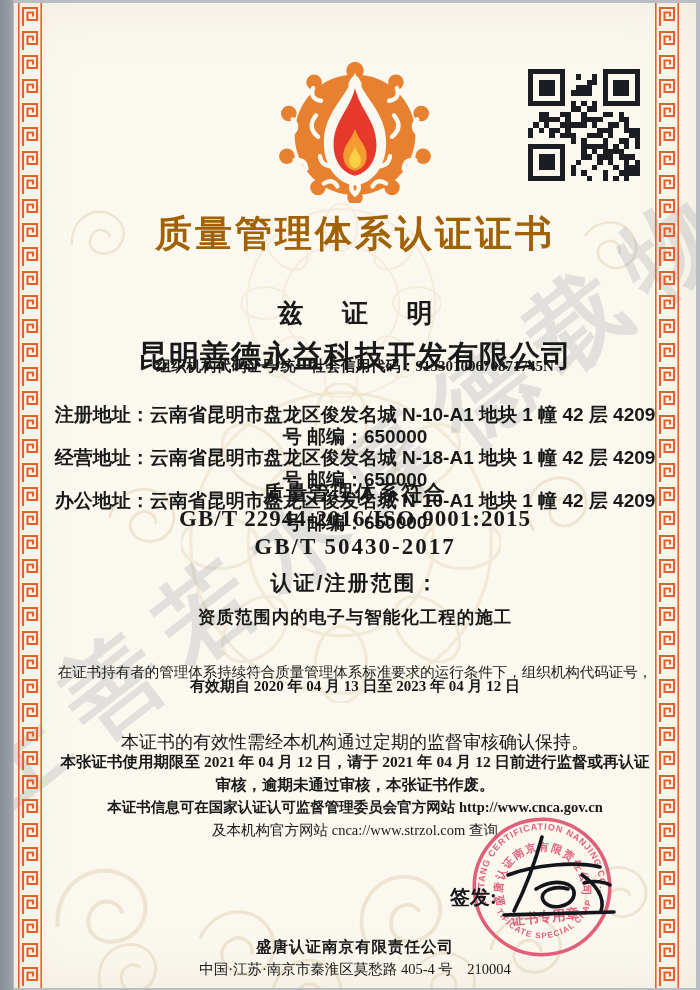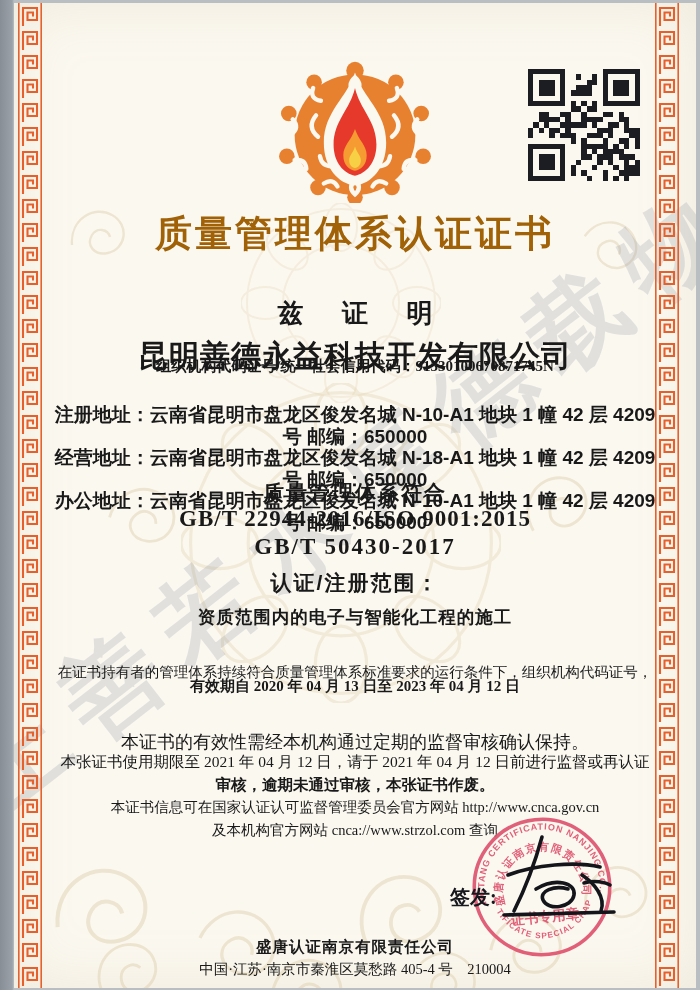--- a/index.html
+++ b/index.html
@@ -45,23 +45,23 @@
                font-family:"Liberation Sans","DejaVu Sans",sans-serif; }
   .std1      { top:503px; font-size:23px; font-weight:600; letter-spacing:1px; }
   .std2      { top:531px; font-size:23px; font-weight:600; letter-spacing:2px; }
   .scopelbl  { top:566px; font-size:21px; font-weight:800; letter-spacing:2px;
                font-family:"Liberation Sans","DejaVu Sans",sans-serif; }
   .scope     { top:602px; font-size:17.5px; font-weight:800; letter-spacing:1px;
                font-family:"Liberation Sans","DejaVu Sans",sans-serif; }
   .valid1    { top:660px; font-size:14.5px; font-weight:500; }
   .valid2    { top:674px; font-size:15px; font-weight:800; }
   .maintain  { top:727px; font-size:18px; font-weight:500; }
-  .dead1     { top:749px; font-size:15.5px; font-weight:400; }
+  .dead1     { top:749px; font-size:15.5px; font-weight:700; }
   .dead2     { top:772px; font-size:15.5px; font-weight:800;text-align:center; }
-  .info1     { top:795px; font-size:14.5px; font-weight:400; }
+  .info1     { top:795px; font-size:14.5px; font-weight:700; }
   .info2     { top:818px; font-size:14.5px; font-weight:500; }
 
   .signlbl   { position:absolute; z-index:4; left:436px; top:881px; font-size:20px;
                font-weight:600; color:#17181d; }
   .seal      { position:absolute; z-index:3; left:456px; top:812px; width:144px; height:144px;
                transform:rotate(-6deg); opacity:.93; }
   .signature { position:absolute; z-index:5; left:470px; top:828px; width:150px; height:92px; }
 
   .issuer    { top:934px; font-size:15.5px; font-weight:600; letter-spacing:1px; }
   .issueraddr{ top:957px; font-size:14.5px; font-weight:500; }

